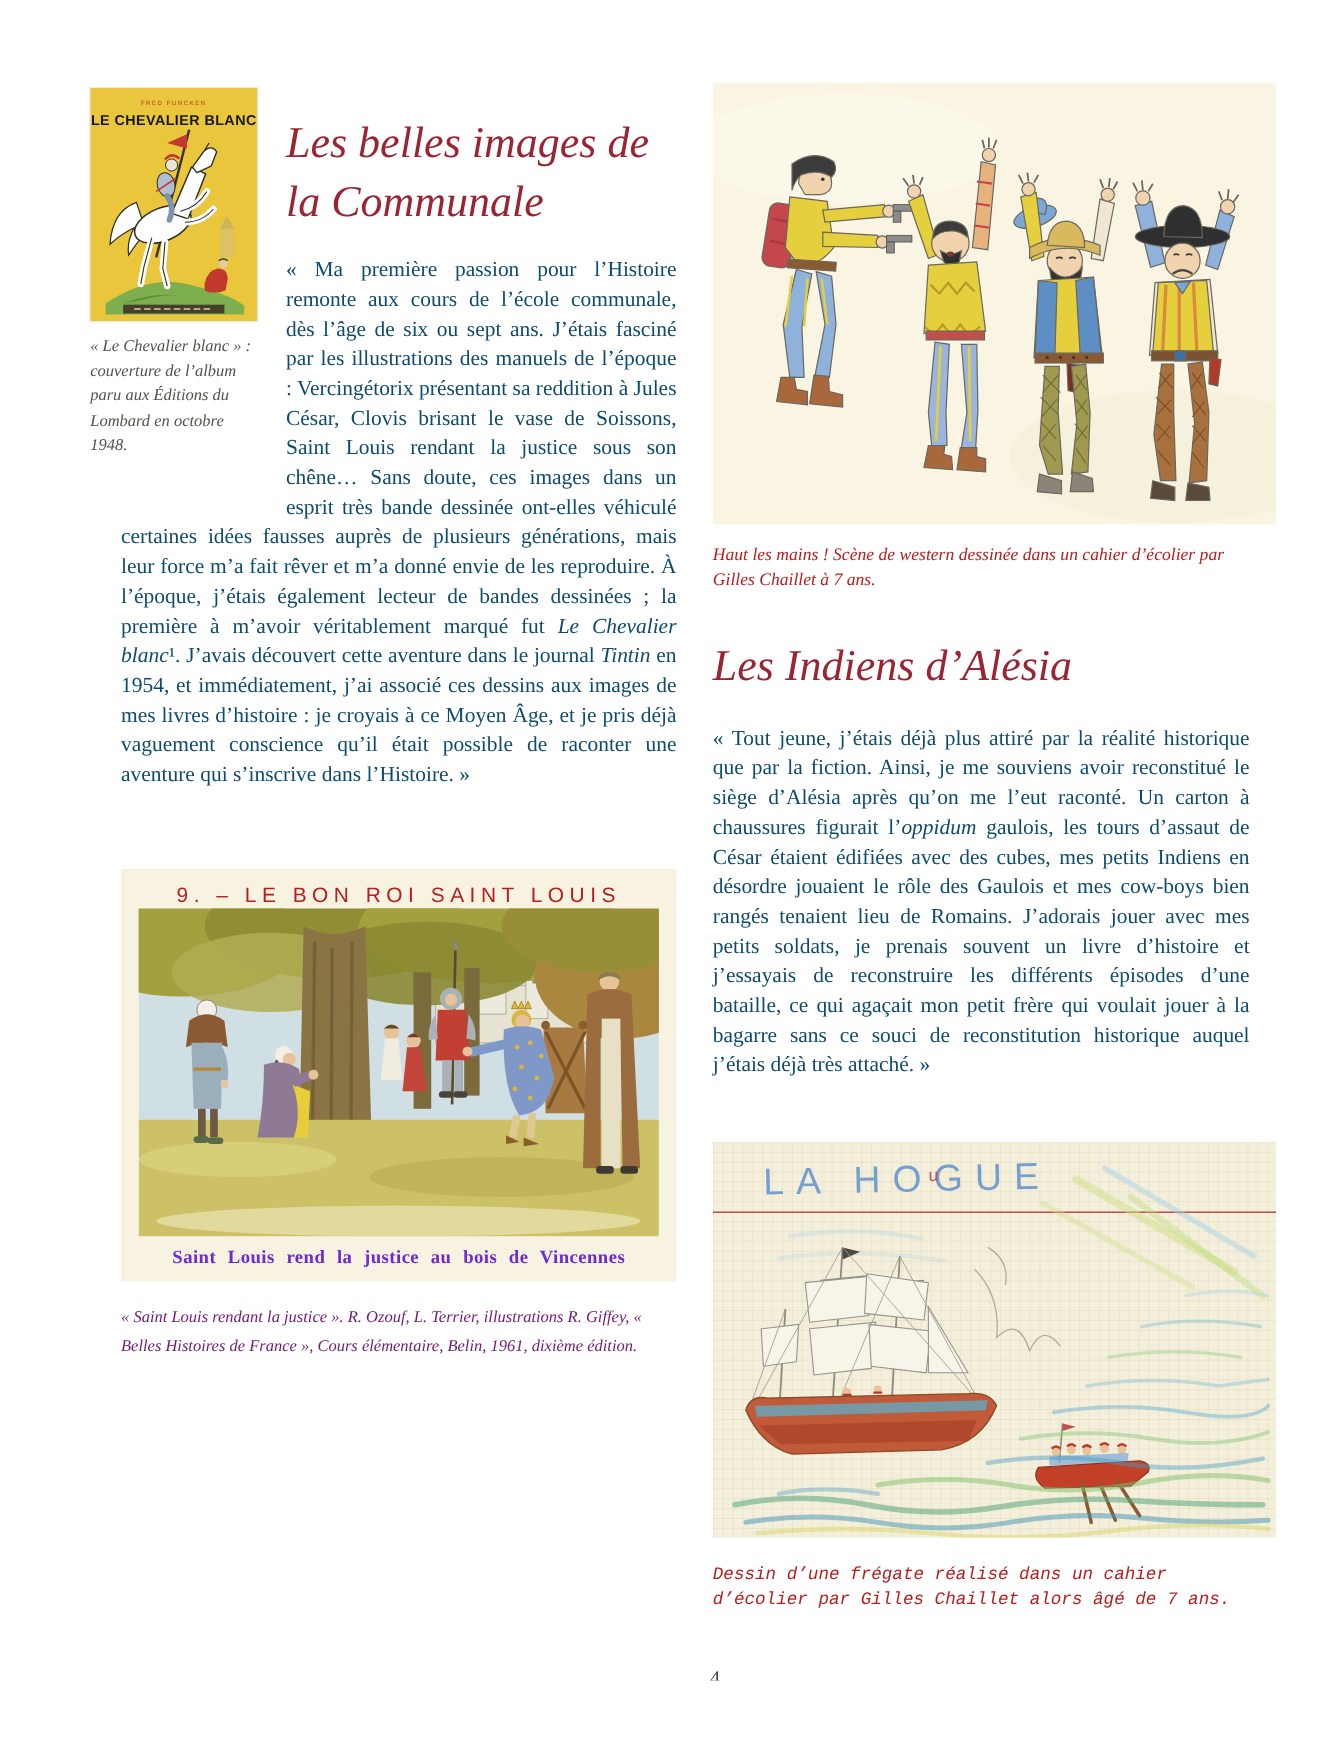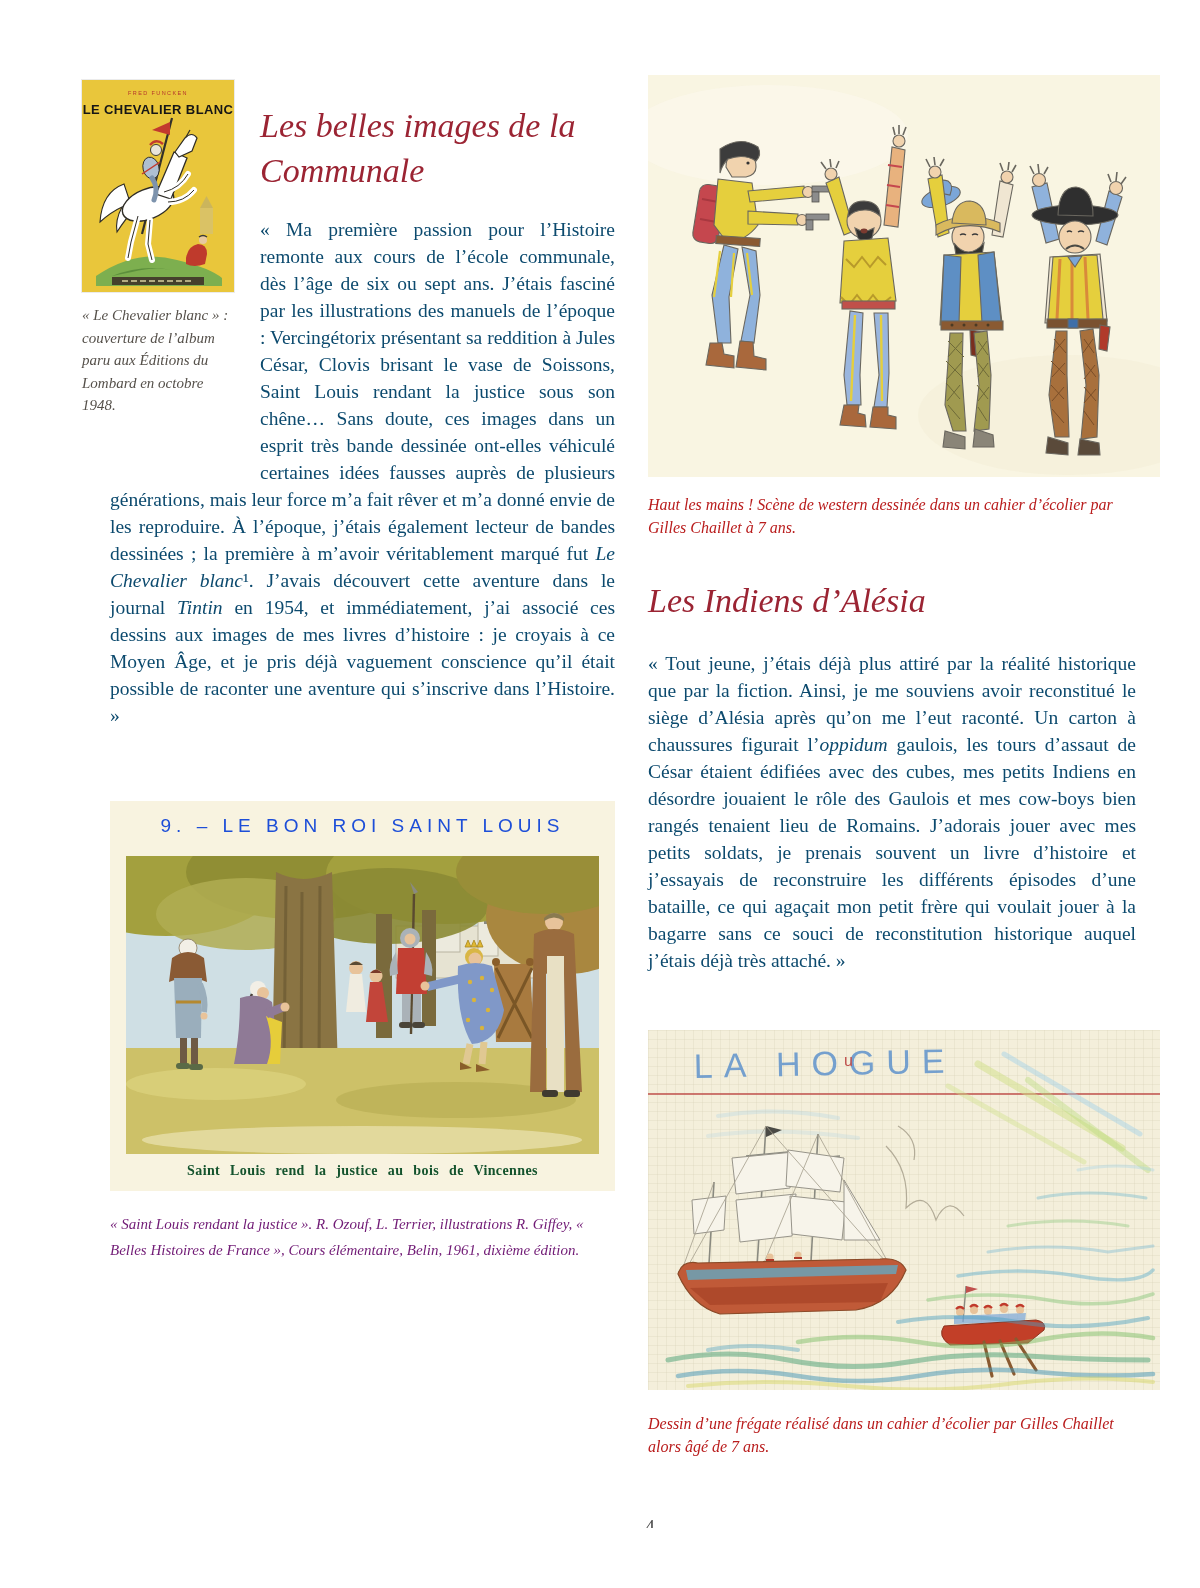--- a/index.html
+++ b/index.html
@@ -6,36 +6,36 @@
   #page{position:relative;width:1200px;height:1528px;background:#ffffff;overflow:hidden;
         font-family:"Liberation Serif",serif;color:#33302b;}
   .col{position:absolute;}
   .col-left{left:110px;top:80px;width:505px;}
   .col-right{left:648px;top:75px;width:512px;}
 
   .cover-block{float:left;width:152px;margin-left:-28px;margin-right:26px;margin-bottom:45px;}
   .cover-block svg{display:block;box-shadow:0 0 0 1px rgba(0,0,0,0.08);}
   .cover-caption{margin-top:12px;font-style:italic;font-size:15px;line-height:1.5;color:#55504a;}
 
-  .section-heading{font-style:italic;font-weight:400;font-size:34px;line-height:1.32;
+  .section-heading{font-style:italic;font-weight:400;font-size:40px;line-height:1.32;
         color:#9b2433;margin:24px 0 0 0;}
   .section-heading.second{margin-top:40px;}
 
   .body-text{text-align:justify;font-size:19.5px;line-height:27px;margin:22px 0 0 0;color:#0c4a6e;}
   .col-right .body-text{width:488px;margin-top:26px;}
 
   .caption{font-style:italic;font-size:16px;line-height:23px;color:#b91c1c;width:488px;margin:16px 0 0 0;}
-  .caption.frigate-caption{margin-top:22px;}
+  .caption.frigate-caption{margin-top:22px;font-family:Liberation Mono, monospace;}
 
   .plate{margin-top:72px;width:505px;background:#f8f3e0;padding:14px 0 12px 0;text-align:center;box-sizing:border-box;}
   .plate-title{font-family:"Liberation Sans",sans-serif;font-size:19px;letter-spacing:5px;
-        color:#1d4ed8;margin-bottom:19px;white-space:nowrap;}
+        color:#b91c1c;margin-bottom:0;white-space:nowrap;}
   .plate svg{display:block;margin:0 auto;}
-  .plate-caption{font-weight:bold;font-size:14px;letter-spacing:0.4px;word-spacing:6px;
-        color:#14532d;margin-top:9px;}
+  .plate-caption{font-weight:bold;font-size:17px;letter-spacing:0.4px;word-spacing:6px;
+        color:#6d28d9;margin-top:9px;}
   .credit{font-style:italic;font-size:15px;line-height:26px;color:#701a75;margin:20px 0 0 0;}
 
   .drawing{display:block;}
   .drawing-west{margin-top:0;}
   .drawing-frigate{margin-top:56px;}
 
   .page-number{position:absolute;left:638px;top:1516px;width:24px;text-align:center;
         font-size:19px;color:#4a4a4a;}
 </style>
 </head>

